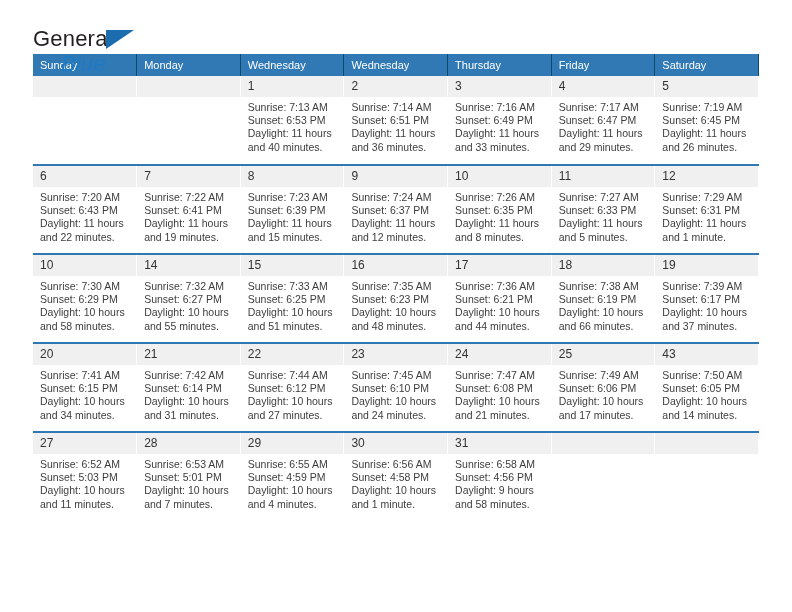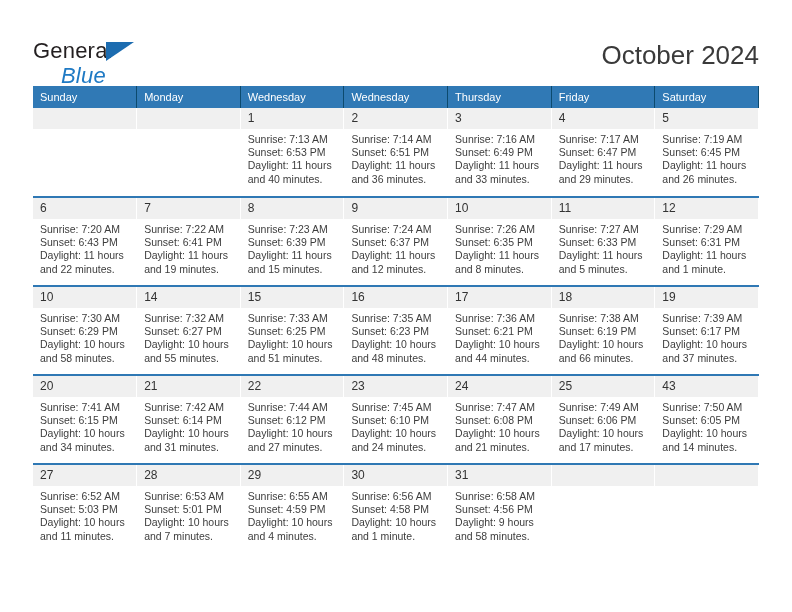--- a/index.html
+++ b/index.html
@@ -20,22 +20,22 @@
     height: 612px;
     box-sizing: border-box;
     padding: 0 33px;
   }
 
   
   .header {
     display: flex;
     align-items: flex-start;
     justify-content: space-between;
-    height: 86px;
-    padding-top: 40px;
+    height: 54px;
+    padding-top: 28px;
     box-sizing: border-box;
   }
   .logo {
     position: relative;
     width: 130px;
     height: 46px;
     line-height: 1;
     user-select: none;
   }
   .logo-general {
@@ -144,21 +144,20 @@
 
   <div class="header">
 
     <div class="logo">
       <span class="logo-general">General</span>
       <span class="logo-tri"></span>
       <span class="logo-blue">Blue</span>
     </div>
 
     <div class="titles">
-      <h1 class="cal-title">October 2024</h1>
     </div>
 
   </div>
 
   <table class="calendar">
     <thead>
       <tr id="weekday-row">
           <th>Sunday</th>
           <th>Monday</th>
           <th>Wednesday</th>

